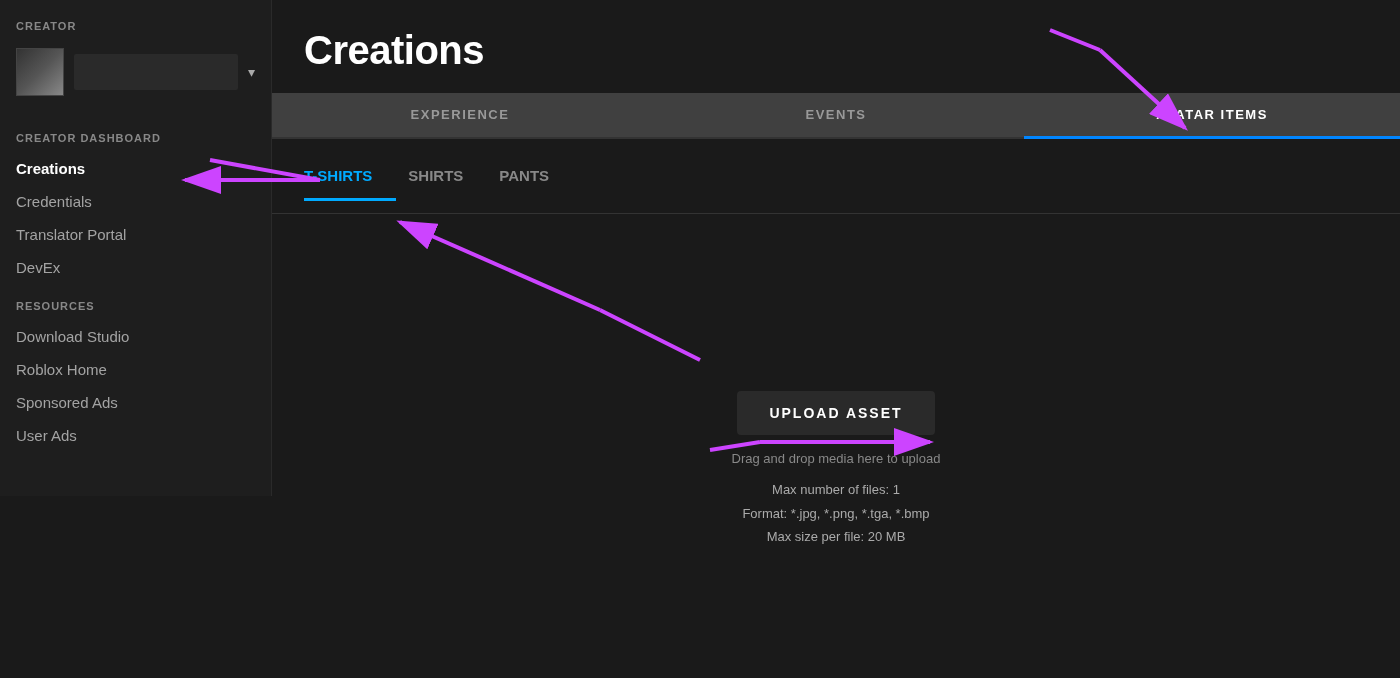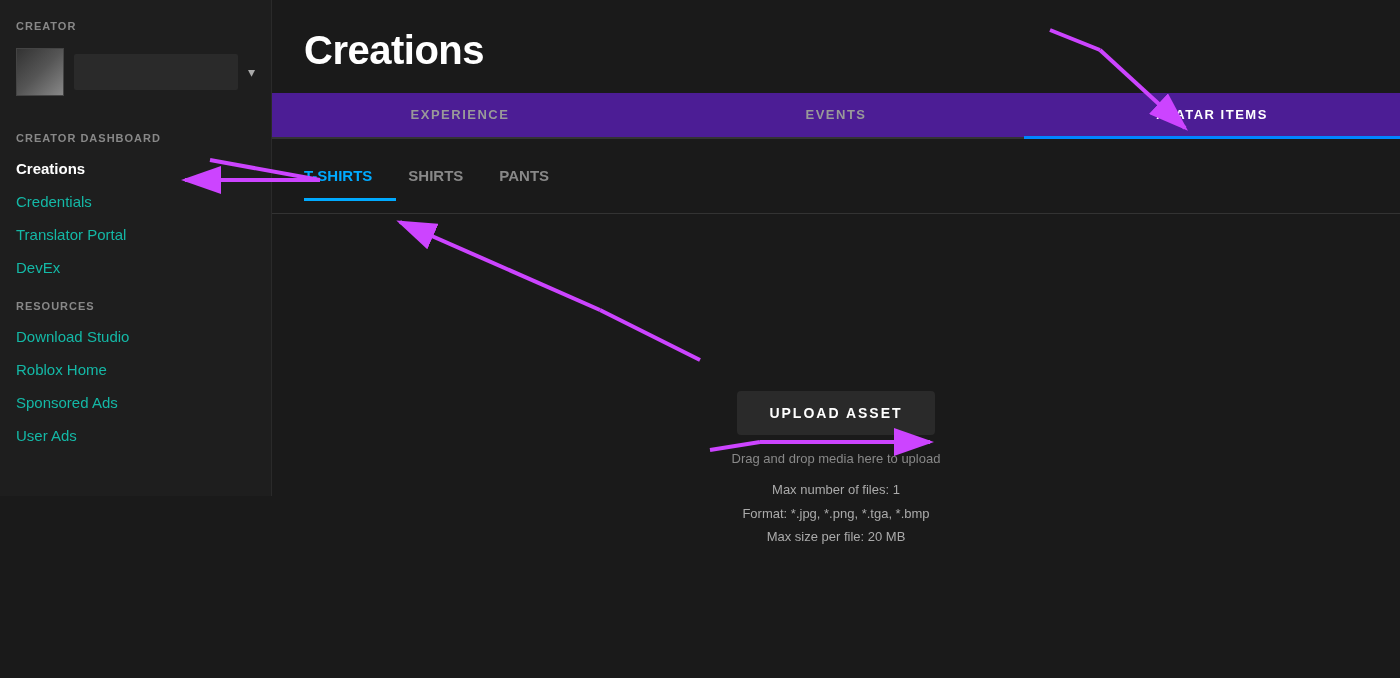--- a/index.html
+++ b/index.html
@@ -66,21 +66,21 @@
       font-weight: bold;
       color: #888;
       letter-spacing: 1px;
       padding: 16px 16px 8px 16px;
       text-transform: uppercase;
     }
 
     .sidebar-nav-item {
       padding: 8px 16px;
       font-size: 15px;
-      color: #14b8a6;
+      color: #a3a3a3;
       cursor: pointer;
       display: block;
       text-decoration: none;
     }
 
     .sidebar-nav-item.active {
       color: #fff;
       font-weight: bold;
     }
 
@@ -101,21 +101,21 @@
     .page-title {
       font-size: 40px;
       font-weight: 900;
       color: #fff;
       letter-spacing: -0.5px;
     }
 
     
     .top-tabs {
       display: flex;
-      background: #4c1d95;
+      background: #404040;
       border-bottom: 2px solid #333;
     }
 
     .top-tab {
       flex: 1;
       text-align: center;
       padding: 14px 20px;
       font-size: 13px;
       font-weight: bold;
       letter-spacing: 1.5px;

